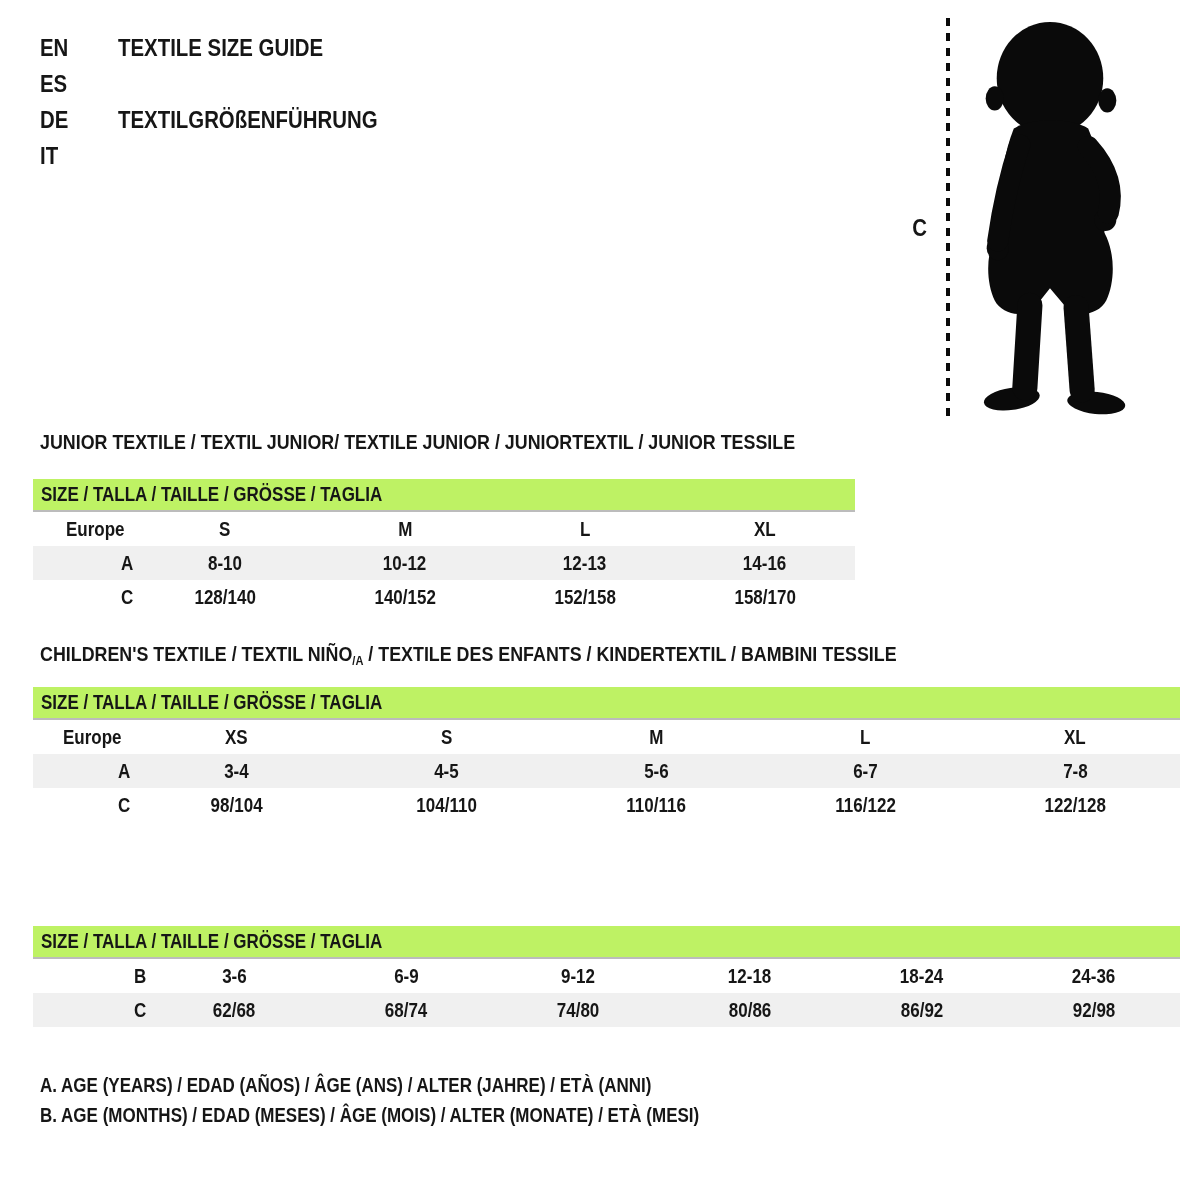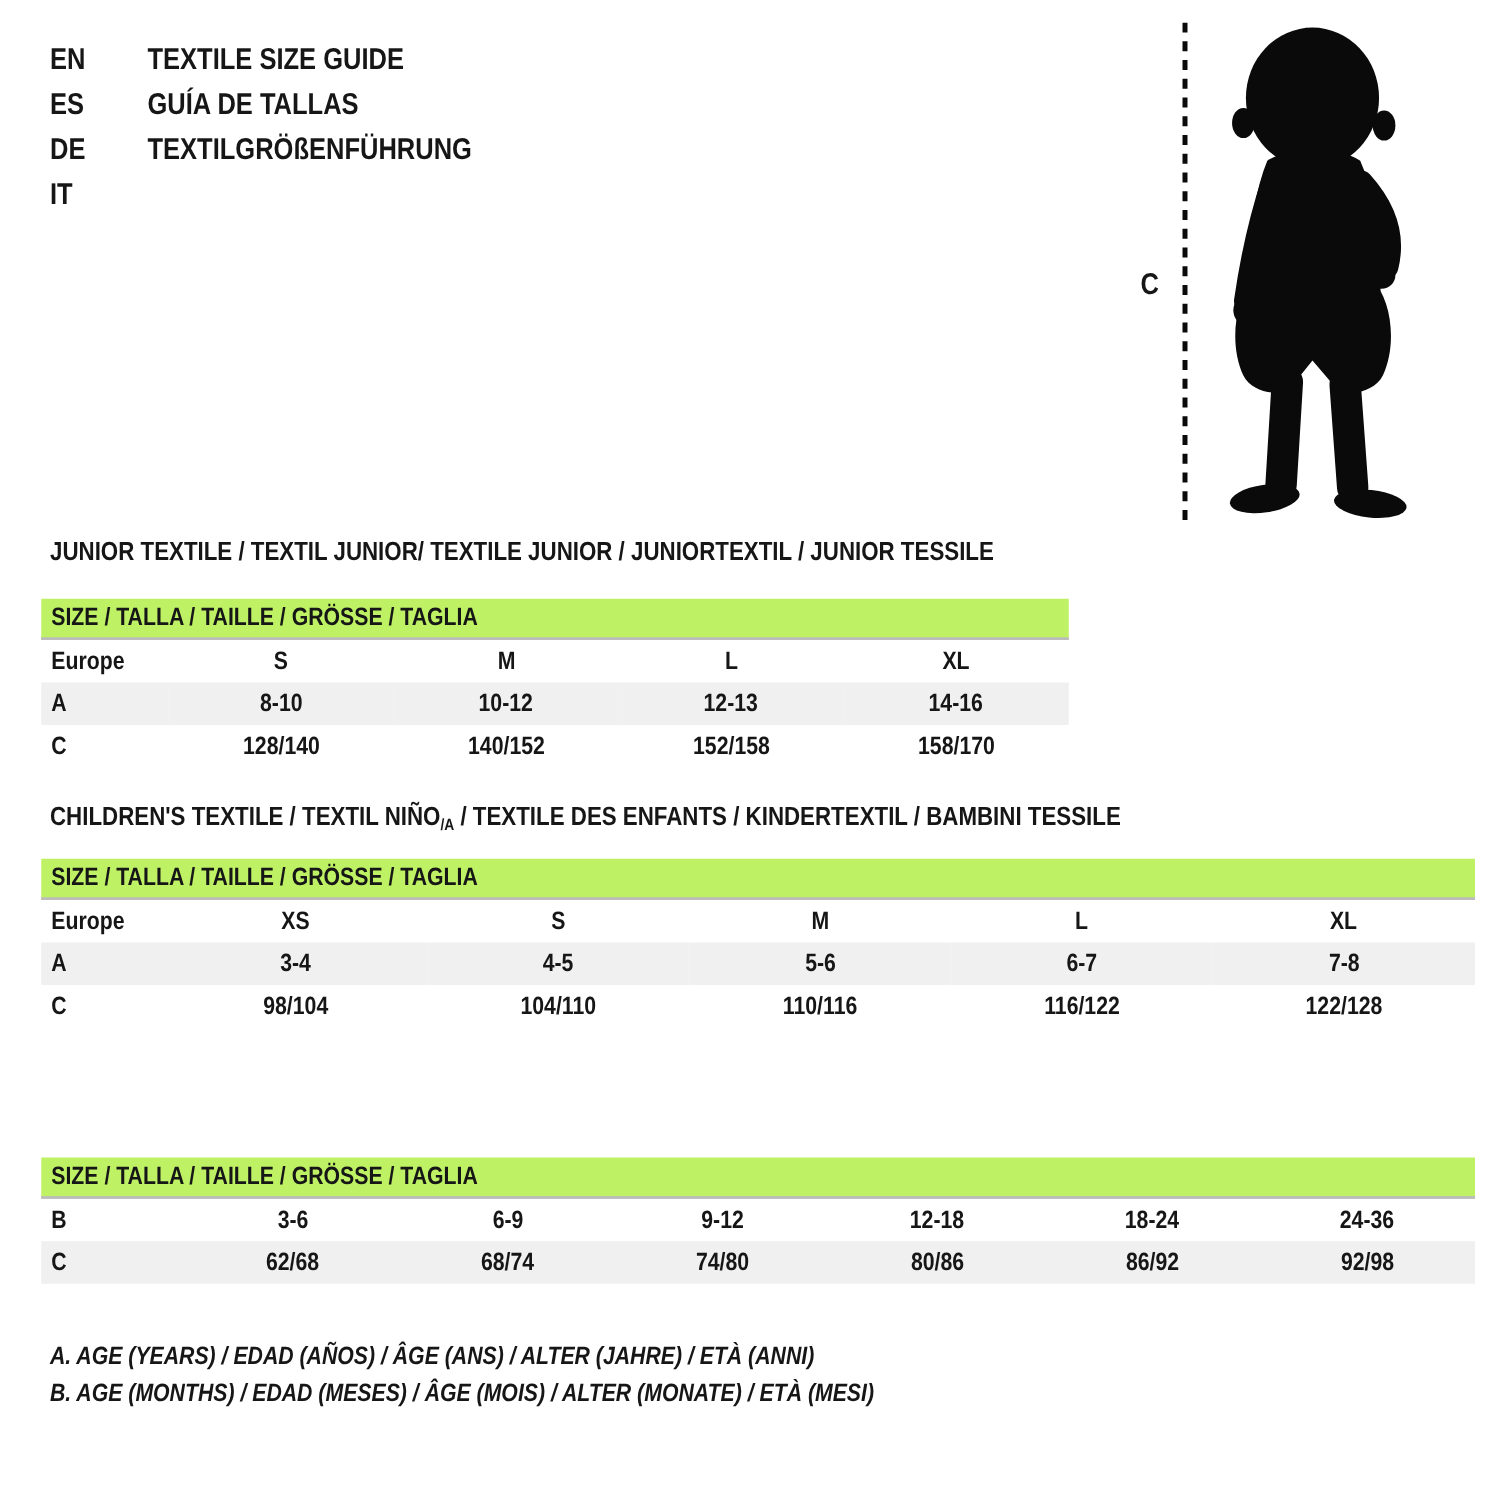--- a/index.html
+++ b/index.html
@@ -43,40 +43,39 @@
   th.size-header {
     background: #bef264;
     border-bottom: 2px solid #bcbcbc;
     height: 31px;
     text-align: left;
     font-size: 20px;
     padding: 0 0 0 8px;
     font-weight: bold;
   }
   td { height: 34px; padding: 0; text-align: center; font-size: 20px; font-weight: bold; }
-  td.row-label { text-align: left; padding-left: 8px; }
+  td.row-label { text-align: right; padding-left: 8px; }
   tr.stripe { background: #f0f0f0; }
 
   
   .footnotes { position: absolute; left: 40px; top: 1070px; }
-  .footnote { font-size: 20px; line-height: 30px; font-style: italic; }
+  .footnote { font-size: 20px; line-height: 30px; }
 </style>
 </head>
 <body>
 
 <div class="canvas">
 
   <div class="lang-list">
     <div class="lang-row">
       <span class="lang-code"><span class="cx">EN</span></span>
       <span class="lang-title"><span class="cx">TEXTILE SIZE GUIDE</span></span>
     </div>
     <div class="lang-row">
       <span class="lang-code"><span class="cx">ES</span></span>
-      <span class="lang-title"><span class="cx">GUÍA DE TALLAS</span></span>
     </div>
     <div class="lang-row">
       <span class="lang-code"><span class="cx">DE</span></span>
       <span class="lang-title"><span class="cx">TEXTILGRÖßENFÜHRUNG</span></span>
     </div>
     <div class="lang-row">
       <span class="lang-code"><span class="cx">IT</span></span>
     </div>
   </div>
 

